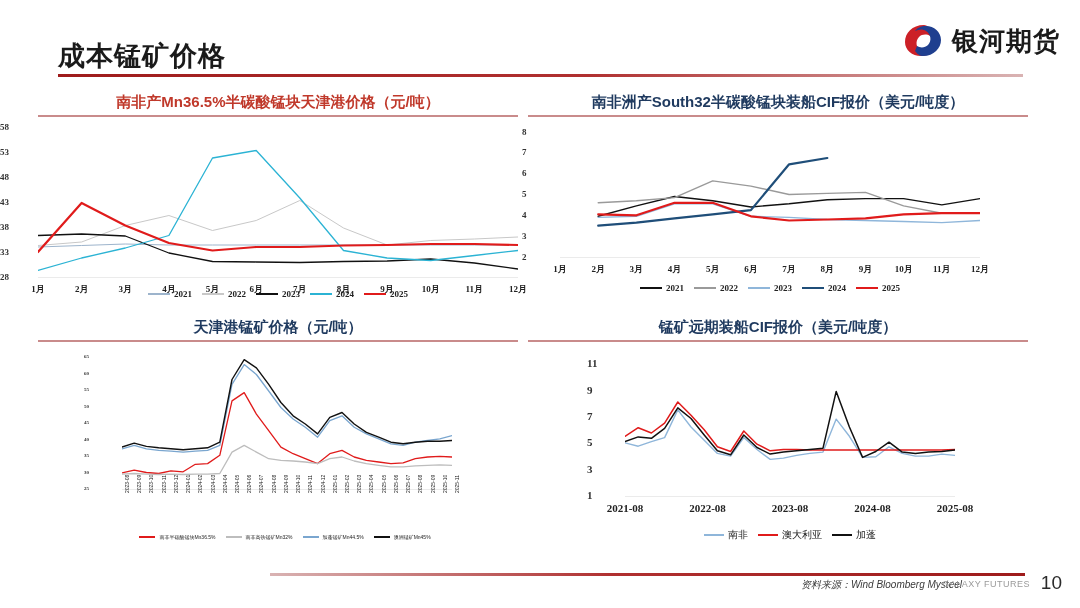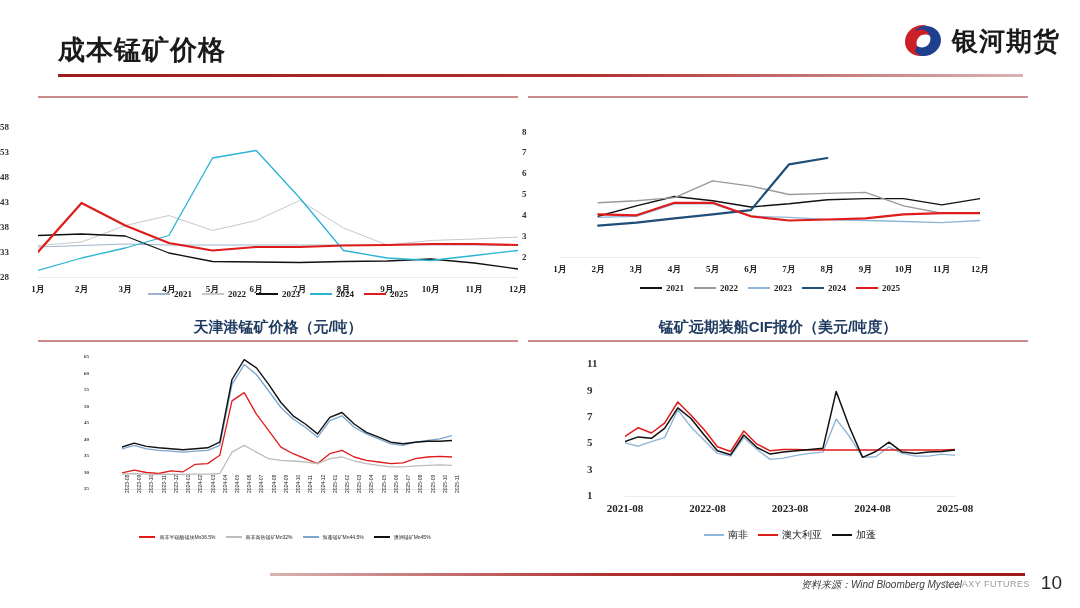--- a/index.html
+++ b/index.html
@@ -6,21 +6,21 @@
   body{
     width:1080px;height:608px;
     background:#ffffff;
     font-family:"Liberation Sans","DejaVu Sans",sans-serif;
     position:relative;overflow:hidden;
   }
   .slide{position:absolute;inset:0;}
 
   
   .hdr-title{
-    position:absolute;left:58px;top:32px;
+    position:absolute;left:58px;top:38px;
     font-size:27px;font-weight:bold;color:#1a1a1a;
     letter-spacing:1px;white-space:nowrap;
   }
   .hdr-rule{
     position:absolute;left:58px;top:74px;width:965px;height:3px;
     background:linear-gradient(to right,#9e1b1b 0%,#b03030 55%,#d9b3b3 100%);
   }
   .logo-wrap{position:absolute;right:20px;top:22px;display:flex;align-items:center;gap:8px;}
   .logo-mark{width:42px;height:38px;position:relative;}
   .logo-text{font-size:26px;font-weight:bold;color:#1a1a1a;letter-spacing:1px;}
@@ -91,20 +91,21 @@
     <span class="logo-mark">
       <svg width="42" height="38" viewBox="0 0 42 38">
         <path d="M22 3 C10 3 3 11 3 20 C3 28 10 34 19 34 C24 34 28 32 30 29 C26 31 22 31 19 29 C14 26 13 19 17 15 C20 12 25 12 28 14 L30 9 C27 5 25 3 22 3 Z" fill="#cc2027"></path>
         <path d="M21 34 C32 34 39 26 39 18 C39 10 32 4 24 4 C19 4 15 6 13 9 C17 7 21 7 24 9 C29 12 30 19 26 23 C23 26 18 26 15 24 L13 29 C16 33 18 34 21 34 Z" fill="#1f3f8f"></path>
       </svg>
     </span>
     <span class="logo-text">银河期货</span>
   </div>
 
   <div class="panel" style="left:38px;top:93px;width:480px;">
+    <div class="panel-title">南非产Mn36.5%半碳酸锰块天津港价格（元/吨）</div>
     <div class="panel-rule"></div>
   </div>
   <div class="plot" id="plot-tl" style="position:absolute;left:38px;top:128px;width:480px;height:150px;">
       <svg width="480" height="150" viewBox="0 0 480 150">
         <path d="M0.0 119.0 L43.6 117.5 L87.3 116.0 L130.9 117.0 L174.5 117.0 L218.2 117.0 L261.8 117.0 L305.5 117.0 L349.1 117.0 L392.7 117.0 L436.4 117.0 L480.0 117.0 " fill="none" stroke="#9db4cc" stroke-width="1" stroke-linejoin="round" stroke-linecap="round"></path>
         <path d="M0.0 117.5 L43.6 114.0 L87.3 97.5 L130.9 87.5 L174.5 102.5 L218.2 92.5 L261.8 72.5 L305.5 100.0 L349.1 117.0 L392.7 112.5 L436.4 111.0 L480.0 109.0 " fill="none" stroke="#c8c8c8" stroke-width="1" stroke-linejoin="round" stroke-linecap="round"></path>
         <path d="M0.0 107.5 L43.6 106.0 L87.3 108.0 L130.9 125.0 L174.5 133.5 L218.2 134.0 L261.8 134.5 L305.5 133.5 L349.1 133.0 L392.7 131.0 L436.4 135.0 L480.0 141.0 " fill="none" stroke="#111111" stroke-width="1.3" stroke-linejoin="round" stroke-linecap="round"></path>
         <path d="M0.0 142.5 L43.6 130.0 L87.3 120.0 L130.9 107.5 L174.5 30.0 L218.2 22.5 L261.8 70.0 L305.5 122.5 L349.1 130.0 L392.7 132.5 L436.4 127.5 L480.0 122.5 " fill="none" stroke="#2bb3d4" stroke-width="1.3" stroke-linejoin="round" stroke-linecap="round"></path>
         <path d="M0.0 124.0 L43.6 75.0 L87.3 97.5 L130.9 115.0 L174.5 122.5 L218.2 119.0 L261.8 119.0 L305.5 117.5 L349.1 117.0 L392.7 116.0 L436.4 116.0 L480.0 117.0 " fill="none" stroke="#e01b1b" stroke-width="2.2" stroke-linejoin="round" stroke-linecap="round"></path>
         <line x1="0" y1="150" x2="480" y2="150" stroke="#d6d6d6" stroke-width="1"></line>
@@ -150,20 +151,21 @@
         <span class="lg-swatch" style="border-top-width:2px;border-top-color:#2bb3d4;"></span>
         <span class="lg-label">2024</span>
       </span>
       <span class="lg-item">
         <span class="lg-swatch" style="border-top-width:2.2px;border-top-color:#e01b1b;"></span>
         <span class="lg-label">2025</span>
       </span>
     </div>
 
   <div class="panel" style="left:528px;top:93px;width:500px;">
+    <div class="panel-title dark">南非洲产South32半碳酸锰块装船CIF报价（美元/吨度）</div>
     <div class="panel-rule"></div>
   </div>
   <div class="plot" id="plot-tr" style="position:absolute;left:560px;top:133px;width:420px;height:125px;">
       <svg width="420" height="125" viewBox="0 0 420 125">
         <path d="M38.2 83.3 L76.4 72.9 L114.5 63.5 L152.7 67.7 L190.9 74.0 L229.1 70.8 L267.3 66.7 L305.5 65.6 L343.6 65.6 L381.8 71.9 L420.0 65.6 " fill="none" stroke="#111111" stroke-width="1.4" stroke-linejoin="round" stroke-linecap="round"></path>
         <path d="M38.2 69.8 L76.4 67.7 L114.5 64.6 L152.7 47.9 L190.9 53.1 L229.1 61.5 L267.3 60.4 L305.5 59.4 L343.6 72.9 L381.8 80.2 " fill="none" stroke="#9a9a9a" stroke-width="1.4" stroke-linejoin="round" stroke-linecap="round"></path>
         <path d="M38.2 84.4 L76.4 83.3 L114.5 70.8 L152.7 70.8 L190.9 83.3 L229.1 84.4 L267.3 86.5 L305.5 87.5 L343.6 88.5 L381.8 89.6 L420.0 87.5 " fill="none" stroke="#8fb6da" stroke-width="1.4" stroke-linejoin="round" stroke-linecap="round"></path>
         <path d="M38.2 92.7 L76.4 89.6 L114.5 85.4 L152.7 81.3 L190.9 77.1 L229.1 31.3 L267.3 25.0 " fill="none" stroke="#1f4e79" stroke-width="2.2" stroke-linejoin="round" stroke-linecap="round"></path>
         <path d="M38.2 81.3 L76.4 82.3 L114.5 69.8 L152.7 69.8 L190.9 83.3 L229.1 87.5 L267.3 86.5 L305.5 85.4 L343.6 81.3 L381.8 80.2 L420.0 80.2 " fill="none" stroke="#e01b1b" stroke-width="2.2" stroke-linejoin="round" stroke-linecap="round"></path>
         <line x1="0" y1="125" x2="420" y2="125" stroke="#d6d6d6" stroke-width="1"></line>

